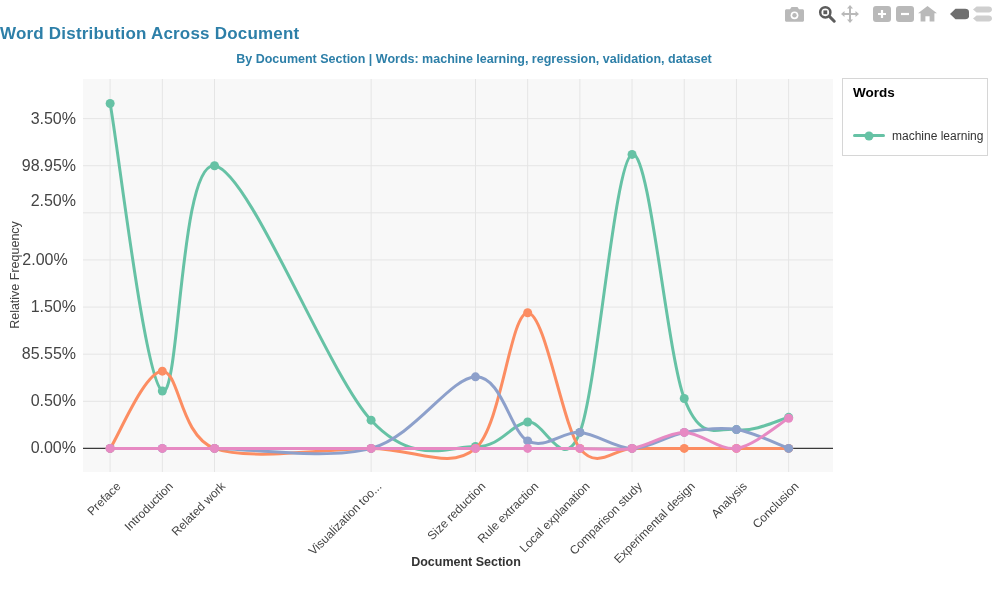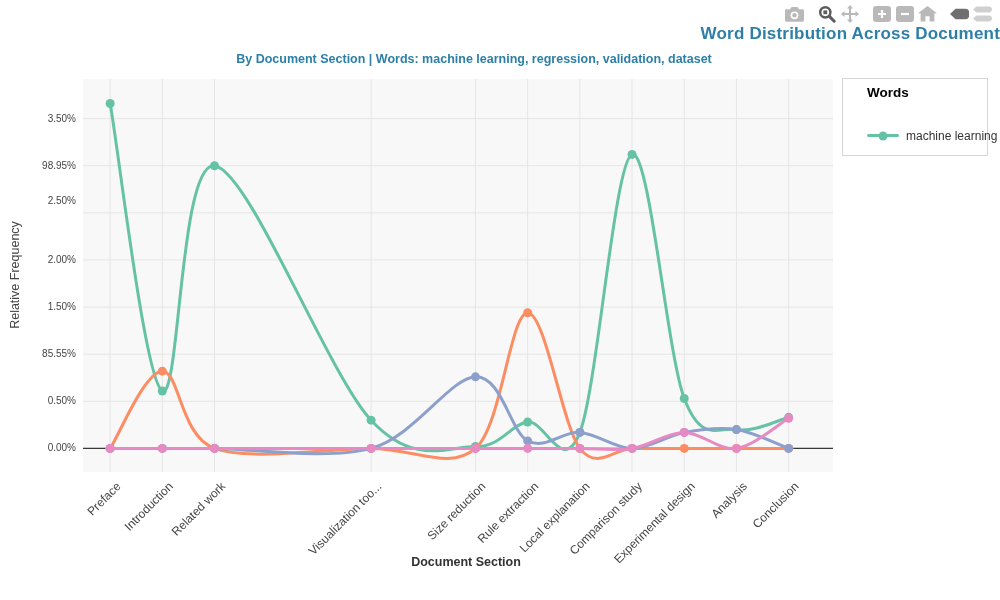--- a/index.html
+++ b/index.html
@@ -1,54 +1,54 @@
 <!DOCTYPE html>
 <html><head>
 <meta charset="utf-8">
 <style>
   html,body{margin:0;padding:0;}
   body{
     width:1000px;height:600px;position:relative;overflow:hidden;
     background:#ffffff;font-family:"Liberation Sans", sans-serif;
   }
   .chart-title{
-    position:absolute;top:24px;left:0;width:1000px;text-align:right;
+    position:absolute;top:24px;left:0;width:1000px;text-align:left;
     font-size:17px;font-weight:bold;color:#2d7fa8;letter-spacing:.2px;
   }
   .chart-subtitle{
     position:absolute;top:52px;left:0;width:948px;text-align:center;
     font-size:12.5px;font-weight:bold;color:#2d7fa8;
   }
   
   .modebar{position:absolute;top:4px;right:6px;display:flex;align-items:center;}
   .mb-group{display:flex;margin-left:9px;}
   .mb-btn{width:23px;height:20px;display:flex;align-items:center;justify-content:center;cursor:pointer;}
   
   .plot-bg{position:absolute;left:83px;top:79px;width:750px;height:393px;background:#f8f8f8;}
   #plot-svg{position:absolute;left:0;top:0;}
   .ytick{
     position:absolute;left:14px;width:62px;text-align:right;
-    font-size:10px;color:#444;line-height:12px;transform:translateY(-50%);
+    font-size:16px;color:#444;line-height:12px;transform:translateY(-50%);
   }
   .xtick{
     position:absolute;top:480px;font-size:12px;color:#444;line-height:12px;
     white-space:nowrap;transform-origin:100% 0;transform:rotate(-45deg);
   }
   .y-axis-title{
     position:absolute;left:15px;top:275px;transform:translate(-50%,-50%) rotate(-90deg);
     font-size:12.5px;color:#444;white-space:nowrap;
   }
   .x-axis-title{
     position:absolute;top:555px;left:450px;transform:translateX(-50%);
     font-size:12.5px;color:#333;font-weight:bold;white-space:nowrap;margin-left:16px;
   }
   
   .legend{
     position:absolute;left:842px;top:78px;width:146px;box-sizing:border-box;
-    background:#ffffff;border:1px solid #d6d6d6;padding:6px 10px 9px 24px;
+    background:#ffffff;border:1px solid #d6d6d6;padding:6px 10px 9px 10px;
   }
   .legend-title{font-size:13.5px;font-weight:bold;color:#000;margin-bottom:5px;}
   .legend-item{display:flex;align-items:center;height:19.5px;cursor:pointer;margin-top:26px;}
   .legend-swatch{position:relative;width:32px;height:3px;border-radius:2px;margin-right:7px;flex:0 0 auto;}
   .legend-dot{position:absolute;left:50%;top:50%;width:9px;height:9px;border-radius:50%;transform:translate(-50%,-50%);}
   .legend-label{font-size:12px;color:#333;white-space:nowrap;}
 </style>
 </head>
 <body>
 
@@ -184,21 +184,21 @@
       <circle cx="653.4446764091858" cy="369.43884892086334" r="4.5" fill="#e78ac3"></circle>
       <circle cx="705.6367432150314" cy="339.28057553956836" r="4.5" fill="#e78ac3"></circle>
     </svg>
 </div>
 
 <div id="yticks">
     <span class="ytick" style="top: 448.439px;">0.00%</span>
     <span class="ytick" style="top: 401.317px;">0.50%</span>
     <span class="ytick" style="top: 354.194px;">85.55%</span>
     <span class="ytick" style="top: 307.072px;">1.50%</span>
-    <span class="ytick" style="top: 259.95px;">2.00%</span>
+    <span class="ytick" style="top: 259.95px; text-align: center;">2.00%</span>
     <span class="ytick" style="top: 201px;">2.50%</span>
     <span class="ytick" style="top: 165.705px;">98.95%</span>
     <span class="ytick" style="top: 118.583px;">3.50%</span>
   </div>
 <div id="xticks">
     <span class="xtick" style="right: 885.86px;">Preface</span>
     <span class="xtick" style="right: 833.668px;">Introduction</span>
     <span class="xtick" style="right: 781.476px;">Related work</span>
     <span class="xtick" style="right: 624.9px;">Visualization too...</span>
     <span class="xtick" style="right: 520.516px;">Size reduction</span>

